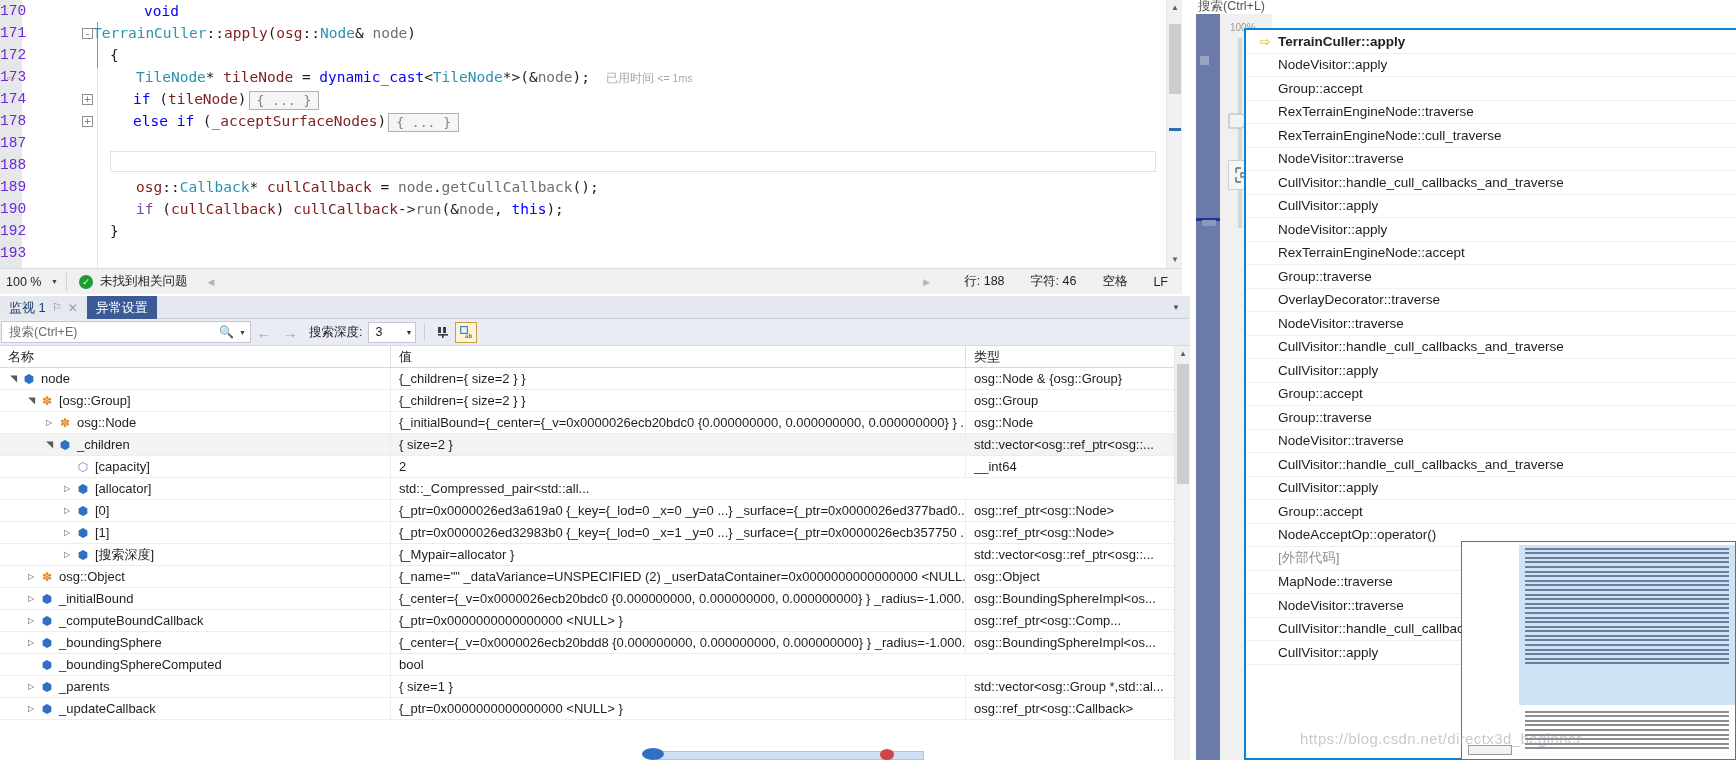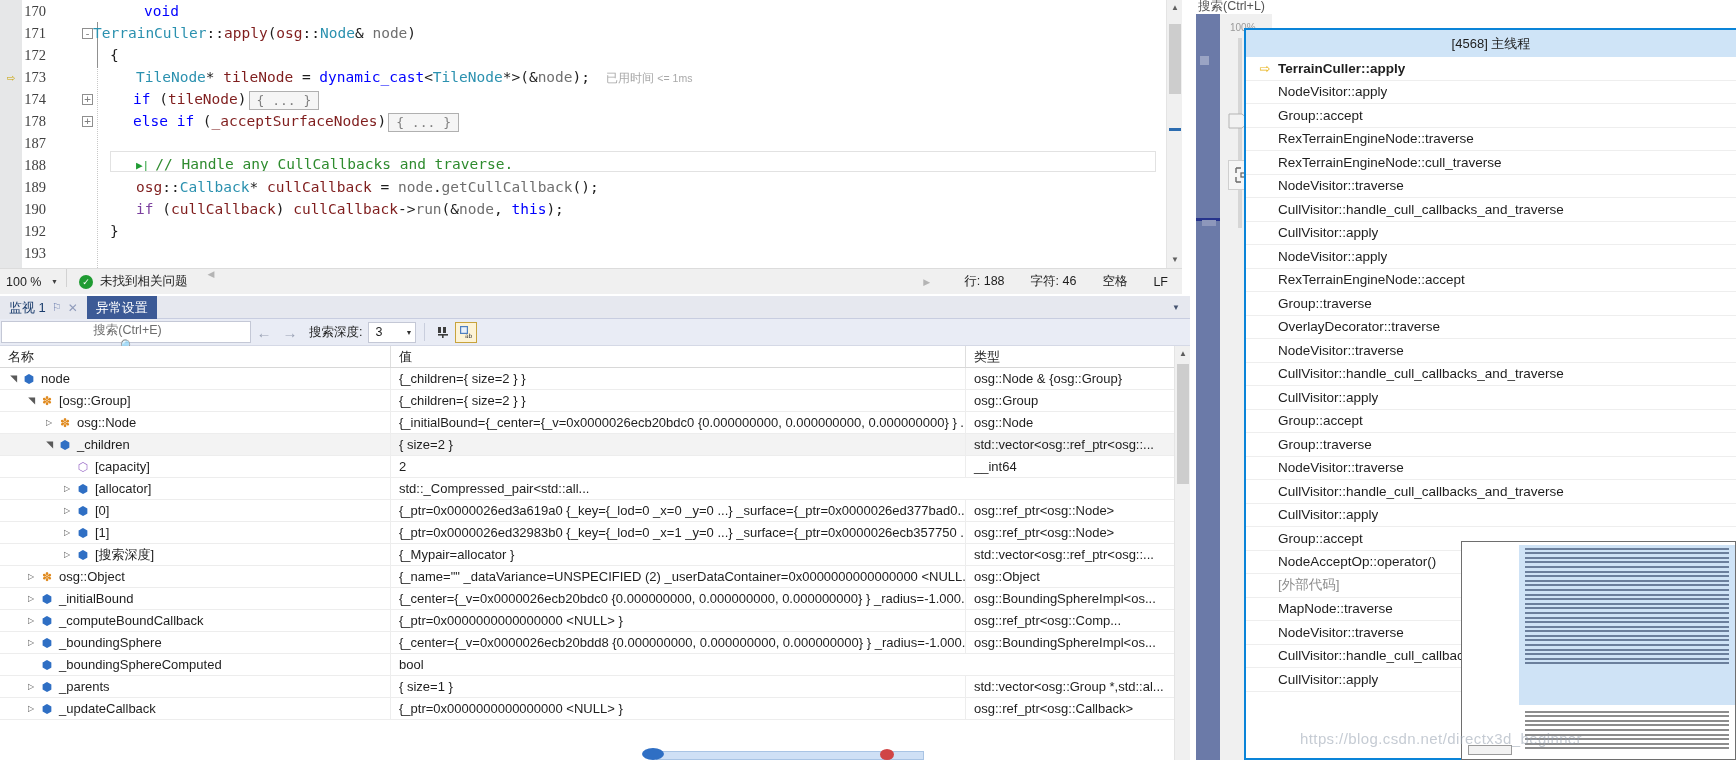--- a/index.html
+++ b/index.html
@@ -30,23 +30,23 @@
   .code-line {
     position: relative;
     height: 22px; line-height: 22px;
     font-family: "DejaVu Sans Mono", "Liberation Mono", monospace;
     font-size: 14.5px;
     white-space: pre;
     display: flex;
     align-items: center;
   }
   .ln {
-    width: 56px; min-width: 56px; text-align: right;
-    color: #404040; padding-right: 10px;
-    font-family: Liberation Serif, serif;
+    width: 56px; min-width: 56px; 
+    color: #6d28d9; padding-right: 10px;
+    font-family: Liberation Mono, monospace;
     font-size: 14.5px;
   }
   .gutter-glyph {
     width: 22px; min-width: 22px; text-align: center; color: #c8a200;
     font-size: 14px;
     position: absolute; left: 0; top: 0; height: 22px; line-height: 22px;
   }
   .outline-box {
     width: 14px; min-width: 14px; text-align: center;
     color: #808080; font-size: 11px;
@@ -103,21 +103,21 @@
     position: absolute; left: 2px; top: 24px; width: 12px; height: 70px;
     background: #cdcdcd;
   }
   #editor-scroll .annot {
     position: absolute; left: 2px; width: 12px; height: 3px; background: #2b6cb0;
   }
   
   #editor-status {
     position: absolute; left: 0; top: 268px; width: 1182px; height: 26px;
     background: #f0f0f0; border-top: 1px solid #dcdcdc;
-    display: flex; 
+    display: flex; align-items: center;
     font-size: 12.5px; color: #1e1e1e;
   }
   #zoom-combo {
     display: flex; align-items: center; width: 66px; padding-left: 6px;
     height: 100%;
   }
   #zoom-combo .caret { margin-left: auto; margin-right: 8px; font-size: 7px; color: #404040; }
   #editor-status .sep { width: 1px; height: 18px; background: #d2d2d2; }
   #err-status { display: flex; align-items: center; gap: 7px; padding: 0 12px; }
   .ok-circle {
@@ -153,21 +153,20 @@
   }
   #watch-toolbar {
     position: absolute; left: 0; top: 23px; width: 1190px; height: 27px;
     background: #e9ecf5; display: flex; align-items: center;
     border-bottom: 1px solid #d5d9e6;
   }
   #search-box {
     margin-left: 1px; width: 250px; height: 22px; background: #ffffff;
     border: 1px solid #c4c8d6; display: flex; align-items: center;
     padding: 0 4px 0 7px;
-    flex-direction: column;
   }
   #search-box .ph { flex: 1; color: #6d6d6d; font-size: 12.5px; }
   #search-box .magnifier { color: #3b3b3b; font-size: 12px; }
   #search-box .scaret { color: #3b3b3b; font-size: 7px; margin-left: 5px; }
   .tb-arrow { width: 26px; text-align: center; color: #9aa2b5; font-size: 15px; }
   #depth-label { margin-left: 6px; font-size: 12.5px; color: #1e1e1e; }
   #depth-combo {
     margin-left: 6px; width: 48px; height: 21px; background: #fff;
     border: 1px solid #c4c8d6; display: flex; align-items: center;
     padding: 0 3px 0 6px; font-size: 12.5px;
@@ -370,21 +369,21 @@
     <div class="struct-guide"></div>
     <div class="struct-guide2"></div>
     <div id="code-area">
         <div class="code-line"><span class="ln">170</span><span class="outline-box" style="margin-left: 26px;">&nbsp;</span><span class="codetext" style="padding-left: 48px;"><span class="kw">void</span></span></div>
         <div class="code-line"><span class="ln">171</span><span class="outline-box" style="border: 1px solid rgb(143, 143, 143); width: 11px; min-width: 11px; height: 11px; line-height: 9px; display: inline-block; margin-left: 26px;">-</span><span class="codetext" style="padding-left: 0px;"><span class="type">TerrainCuller</span><span class="punct">::</span><span class="ident">apply</span><span class="punct">(</span><span class="ident">osg</span><span class="punct">::</span><span class="type">Node</span><span class="punct">&amp; </span><span class="member">node</span><span class="punct">)</span></span></div>
         <div class="code-line"><span class="ln">172</span><span class="outline-box" style="margin-left: 26px;">&nbsp;</span><span class="codetext" style="padding-left: 14px;"><span class="punct">{</span></span></div>
         <div class="code-line"><span class="gutter-glyph">⇨</span><span class="ln">173</span><span class="outline-box" style="margin-left: 26px;">&nbsp;</span><span class="codetext" style="padding-left: 40px;"><span class="type">TileNode</span><span class="punct">* </span><span class="ident">tileNode </span><span class="punct">= </span><span class="kw">dynamic_cast</span><span class="punct">&lt;</span><span class="type">TileNode</span><span class="punct">*&gt;(&amp;</span><span class="member">node</span><span class="punct">);</span><span class="elapsed"><span>已用时间 </span><small>&lt;= 1ms</small></span></span></div>
         <div class="code-line"><span class="ln">174</span><span class="outline-box" style="border: 1px solid rgb(143, 143, 143); width: 11px; min-width: 11px; height: 11px; line-height: 9px; display: inline-block; margin-left: 26px;">+</span><span class="codetext" style="padding-left: 40px;"><span class="kw">if</span><span class="punct"> (</span><span class="ident">tileNode</span><span class="punct">)</span><span class="collapsed-block">{ ... }</span></span></div>
         <div class="code-line"><span class="ln">178</span><span class="outline-box" style="border: 1px solid rgb(143, 143, 143); width: 11px; min-width: 11px; height: 11px; line-height: 9px; display: inline-block; margin-left: 26px;">+</span><span class="codetext" style="padding-left: 40px;"><span class="kw">else</span><span class="punct"> </span><span class="kw">if</span><span class="punct"> (</span><span class="ident">_acceptSurfaceNodes</span><span class="punct">)</span><span class="collapsed-block">{ ... }</span></span></div>
         <div class="code-line"><span class="ln">187</span><span class="outline-box" style="margin-left: 26px;">&nbsp;</span><span class="codetext" style="padding-left: 40px;"></span></div>
-        <div class="code-line"><span class="ln">188</span><span class="outline-box" style="margin-left: 26px;">&nbsp;</span><span class="codetext" style="padding-left: 40px;"><span style="color: rgb(31, 155, 50); font-size: 11px; margin-right: 6px;">▶|</span><span class="cmt">// Handle any CullCallbacks and traverse.</span></span></div>
+        <div class="code-line"><span class="ln">188</span><span class="outline-box" style="margin-left: 26px;">&nbsp;</span></div>
         <div class="code-line"><span class="ln">189</span><span class="outline-box" style="margin-left: 26px;">&nbsp;</span><span class="codetext" style="padding-left: 40px;"><span class="ident">osg</span><span class="punct">::</span><span class="type">Callback</span><span class="punct">* </span><span class="ident">cullCallback </span><span class="punct">= </span><span class="member">node</span><span class="punct">.</span><span class="member">getCullCallback</span><span class="punct">();</span></span></div>
         <div class="code-line"><span class="ln">190</span><span class="outline-box" style="margin-left: 26px;">&nbsp;</span><span class="codetext" style="padding-left: 40px;"><span class="kw2">if</span><span class="punct"> (</span><span class="ident">cullCallback</span><span class="punct">) </span><span class="ident">cullCallback</span><span class="punct">-&gt;</span><span class="member">run</span><span class="punct">(&amp;</span><span class="member">node</span><span class="punct">, </span><span class="kw">this</span><span class="punct">);</span></span></div>
         <div class="code-line"><span class="ln">192</span><span class="outline-box" style="margin-left: 26px;">&nbsp;</span><span class="codetext" style="padding-left: 14px;"><span class="punct">}</span></span></div>
         <div class="code-line"><span class="ln">193</span><span class="outline-box" style="margin-left: 26px;">&nbsp;</span><span class="codetext" style="padding-left: 14px;"></span></div>
       </div>
     <div class="cur-line-box"></div>
     <div id="editor-right-strip"></div>
     <div id="editor-scroll">
       <div class="arrow up">▲</div>
       <div class="thumb"></div>
@@ -662,21 +661,20 @@
       <div class="midmark"></div>
       <div class="fitbtn">
         <svg width="16" height="16" viewBox="0 0 16 16">
           <path d="M1 1 L6 1 M1 1 L1 6 M15 1 L10 1 M15 1 L15 6 M1 15 L6 15 M1 15 L1 10 M15 15 L10 15 M15 15 L15 10" stroke="#6a6a6a" stroke-width="1.4" fill="none"></path>
           <rect x="6" y="6" width="4" height="4" fill="none" stroke="#6a6a6a" stroke-width="1.3"></rect>
         </svg>
       </div>
     </div>
 
     <div id="callstack-box">
-      <div id="callstack-title">[4568] 主线程</div>
       <div id="callstack-rows">
           <div class="csrow current">
             <span class="csicon">⇨</span>
             <span class="cslabel">TerrainCuller::apply</span>
           </div>
           <div class="csrow">
             <span class="csicon"></span>
             <span class="cslabel">NodeVisitor::apply</span>
           </div>
           <div class="csrow">

